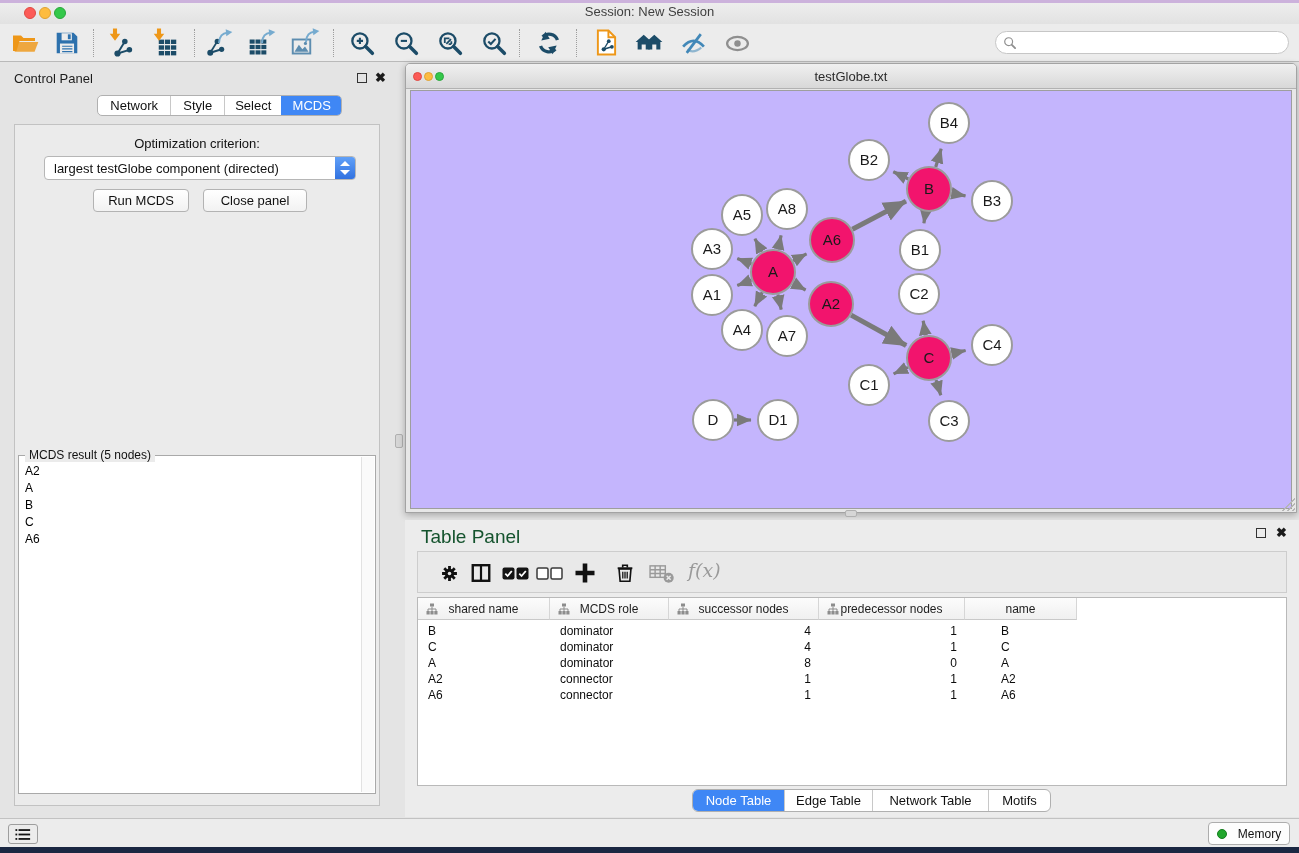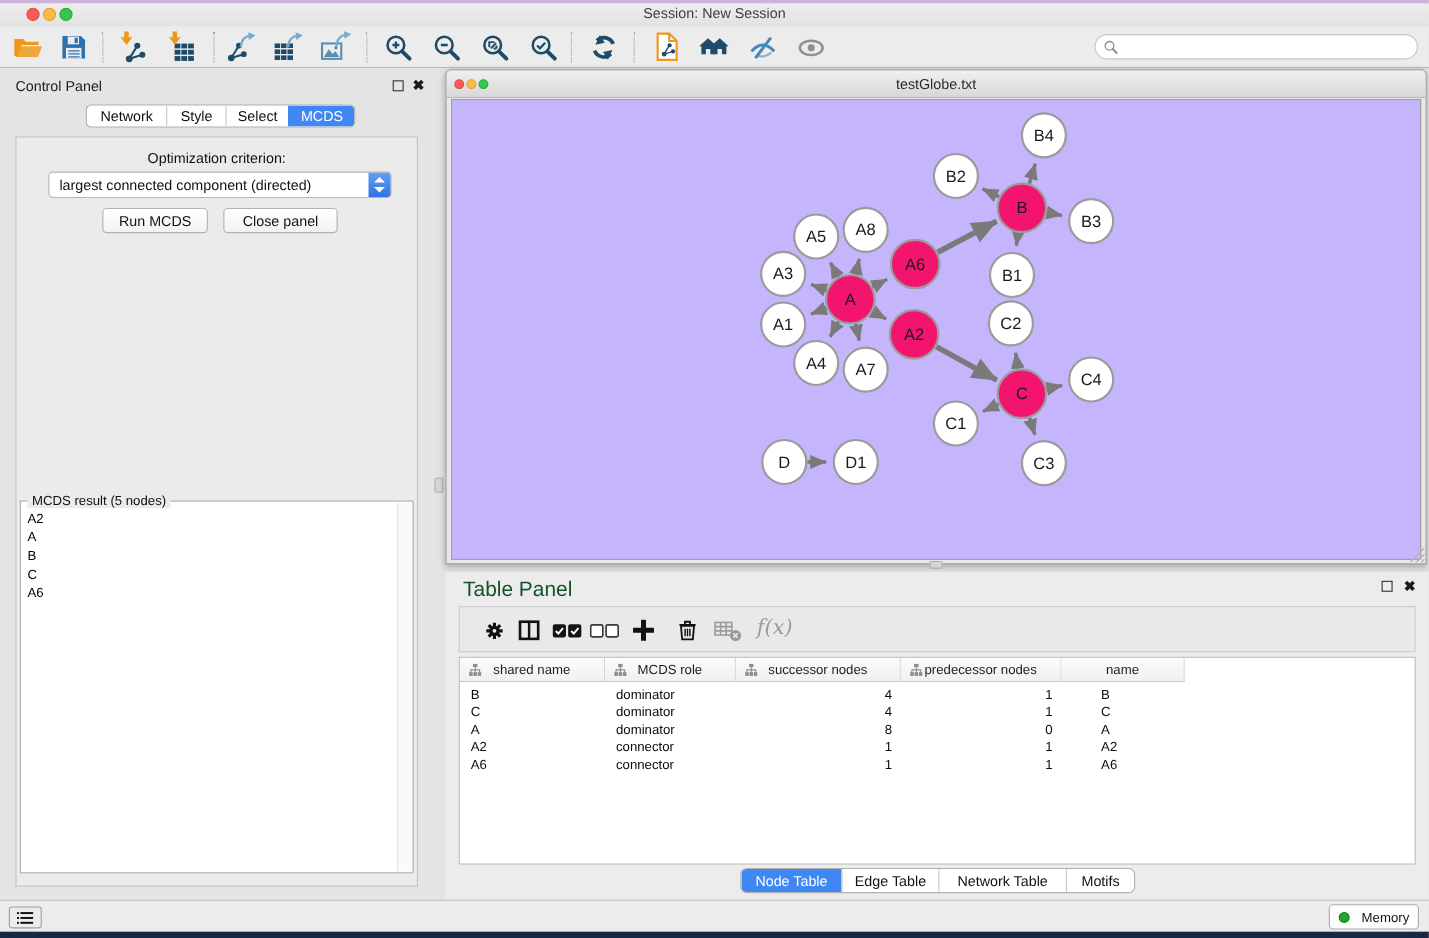--- a/index.html
+++ b/index.html
@@ -35,21 +35,21 @@
   .workspace { position:absolute; left:0; top:62px; width:1166px; height:756px; background:#e4e4e4; }
 
   
   .control-panel { position:absolute; left:0; top:0; width:390px; height:756px; }
   .cp-title { position:absolute; left:14px; top:9px; font-size:13px; color:#1c1c1c; }
   .win-float { position:absolute; width:10px; height:10px; border:1.6px solid #333; }
   .win-close { position:absolute; font-size:13px; font-weight:bold; color:#1a1a1a; line-height:13px; }
   .cp-float { left:357px; top:11px; }
   .cp-close { left:375px; top:9px; }
 
-  .seg { position:absolute; display:flex; background:#fff; border:1px solid #b0b0b0; border-radius:5px; overflow:hidden; }
+  .seg { position:absolute; display:flex; background:#fff; border:1px solid #b0b0b0; border-radius:5px; overflow:hidden;margin-left:19px; }
   .seg-item { display:flex; align-items:center; justify-content:center; font-size:13px; color:#111;
     border-left:1px solid #c8c8c8; height:100%; }
   .seg-item:first-child { border-left:none; }
   .seg-item.sel { background:#3f87f5; color:#fff; border-left-color:#3f87f5; }
   .cp-tabs { left:78px; top:33px; width:245px; height:21px; }
 
   .cp-content { position:absolute; left:14px; top:62px; width:366px; height:682px;
     background:#ebebeb; border:1px solid #c2c2c2; }
   .opt-label { position:absolute; left:0; right:0; top:11px; text-align:center; font-size:13px; color:#111; }
   .select { position:absolute; left:29px; top:31px; width:312px; height:24px; background:#fff;
@@ -394,21 +394,21 @@
       <div class="seg cp-tabs">
         <div class="seg-item" style="width:73px">Network</div>
         <div class="seg-item" style="width:54px">Style</div>
         <div class="seg-item" style="width:58px">Select</div>
         <div class="seg-item sel" style="width:60px">MCDS</div>
       </div>
 
       <div class="cp-content">
         <div class="opt-label">Optimization criterion:</div>
         <div class="select">
-          <span class="sel-text">largest connected component (directed)</span>
+          <span class="sel-text">largest testGlobe component (directed)</span>
           <span class="stepper">
               <span class="up"></span>
               <span class="down"></span>
             </span>
         </div>
         <div class="btn btn-run">Run MCDS</div>
         <div class="btn btn-closepanel">Close panel</div>
 
         <div class="result-box">
           <div class="result-list">

